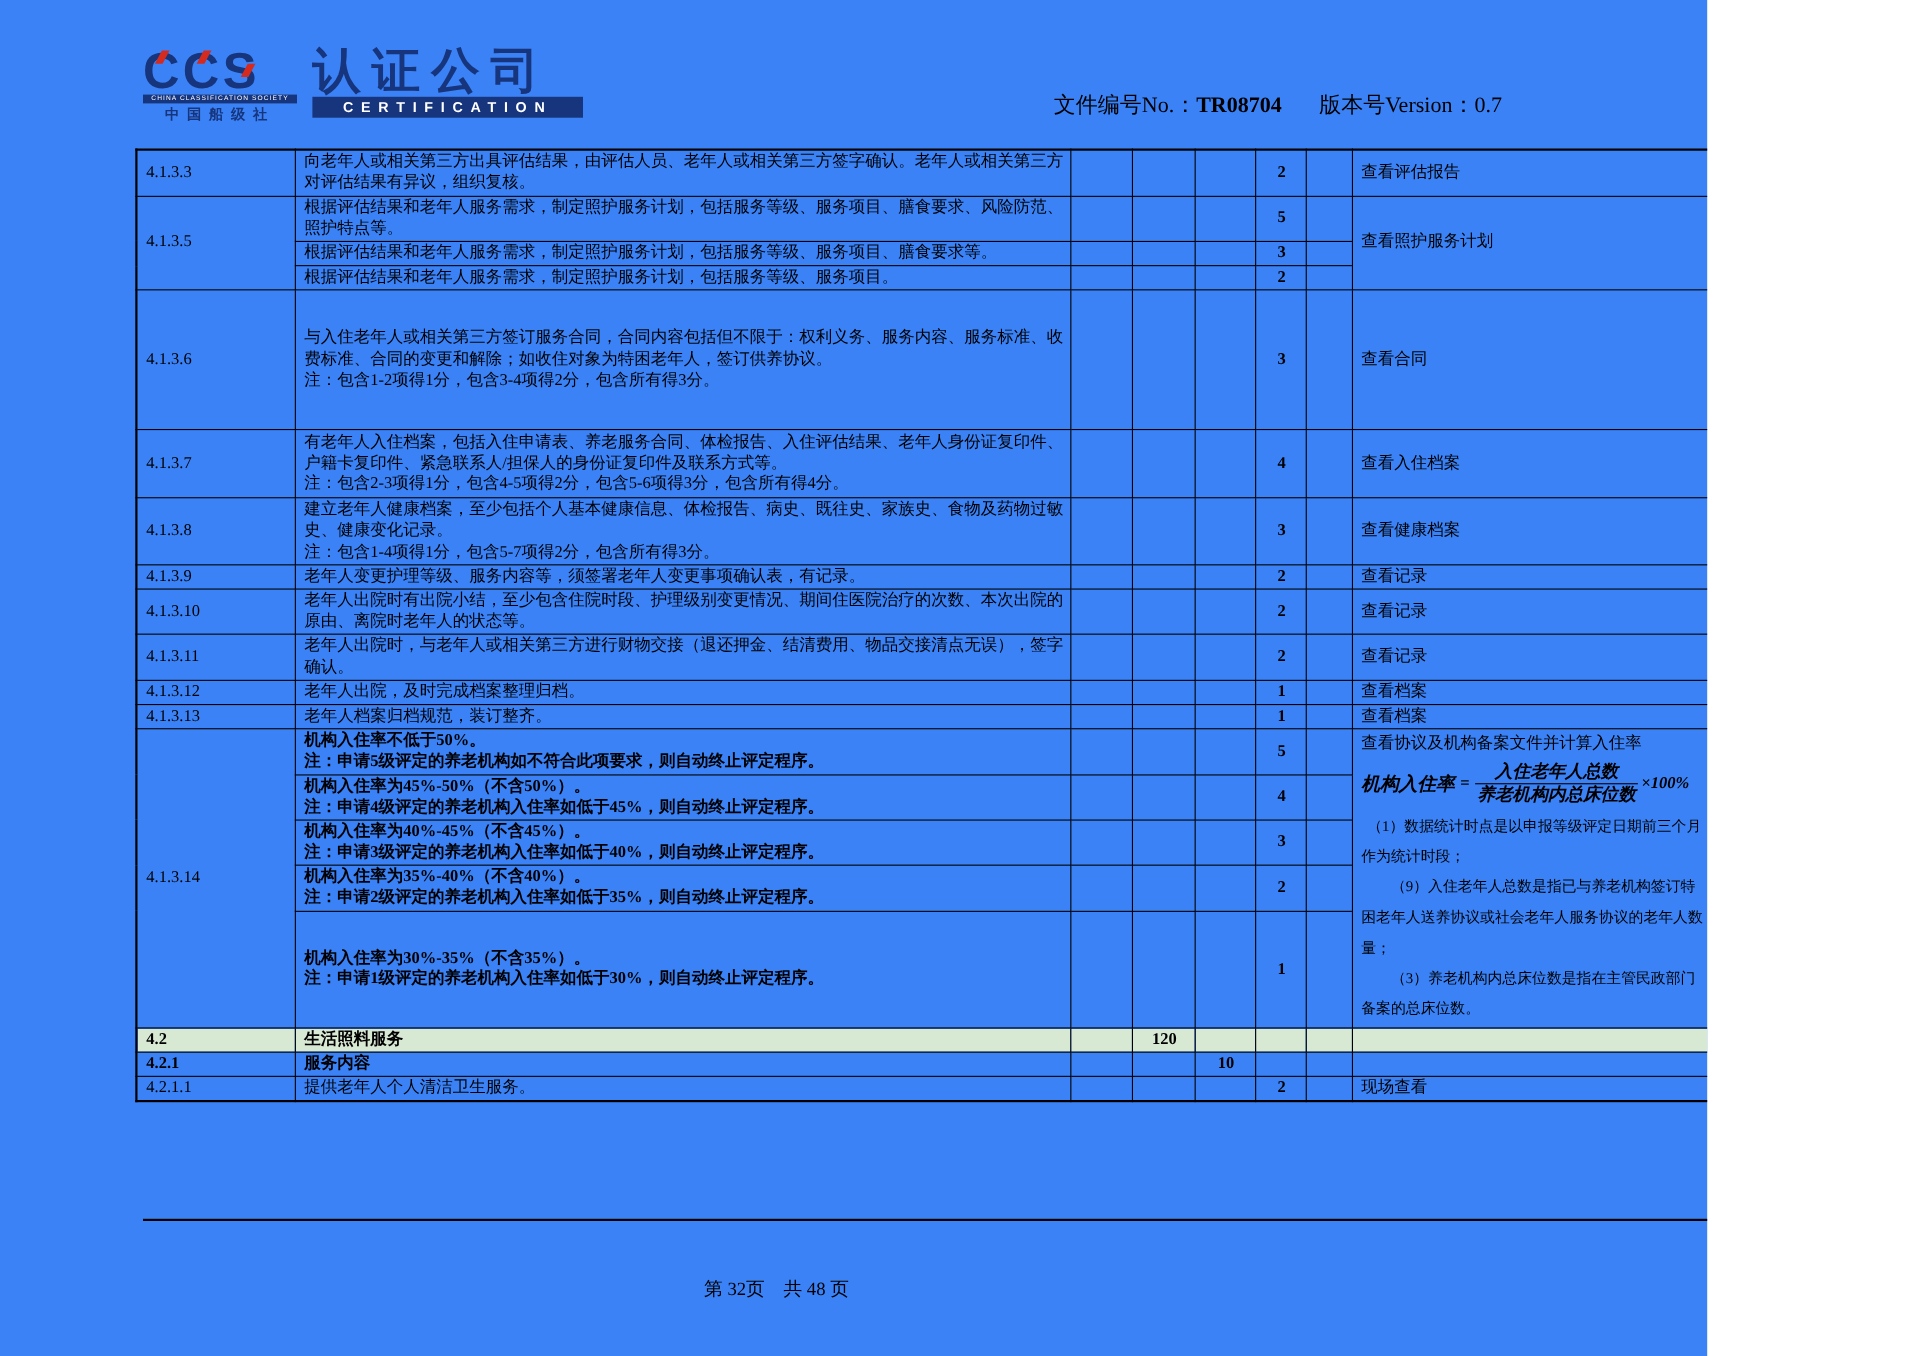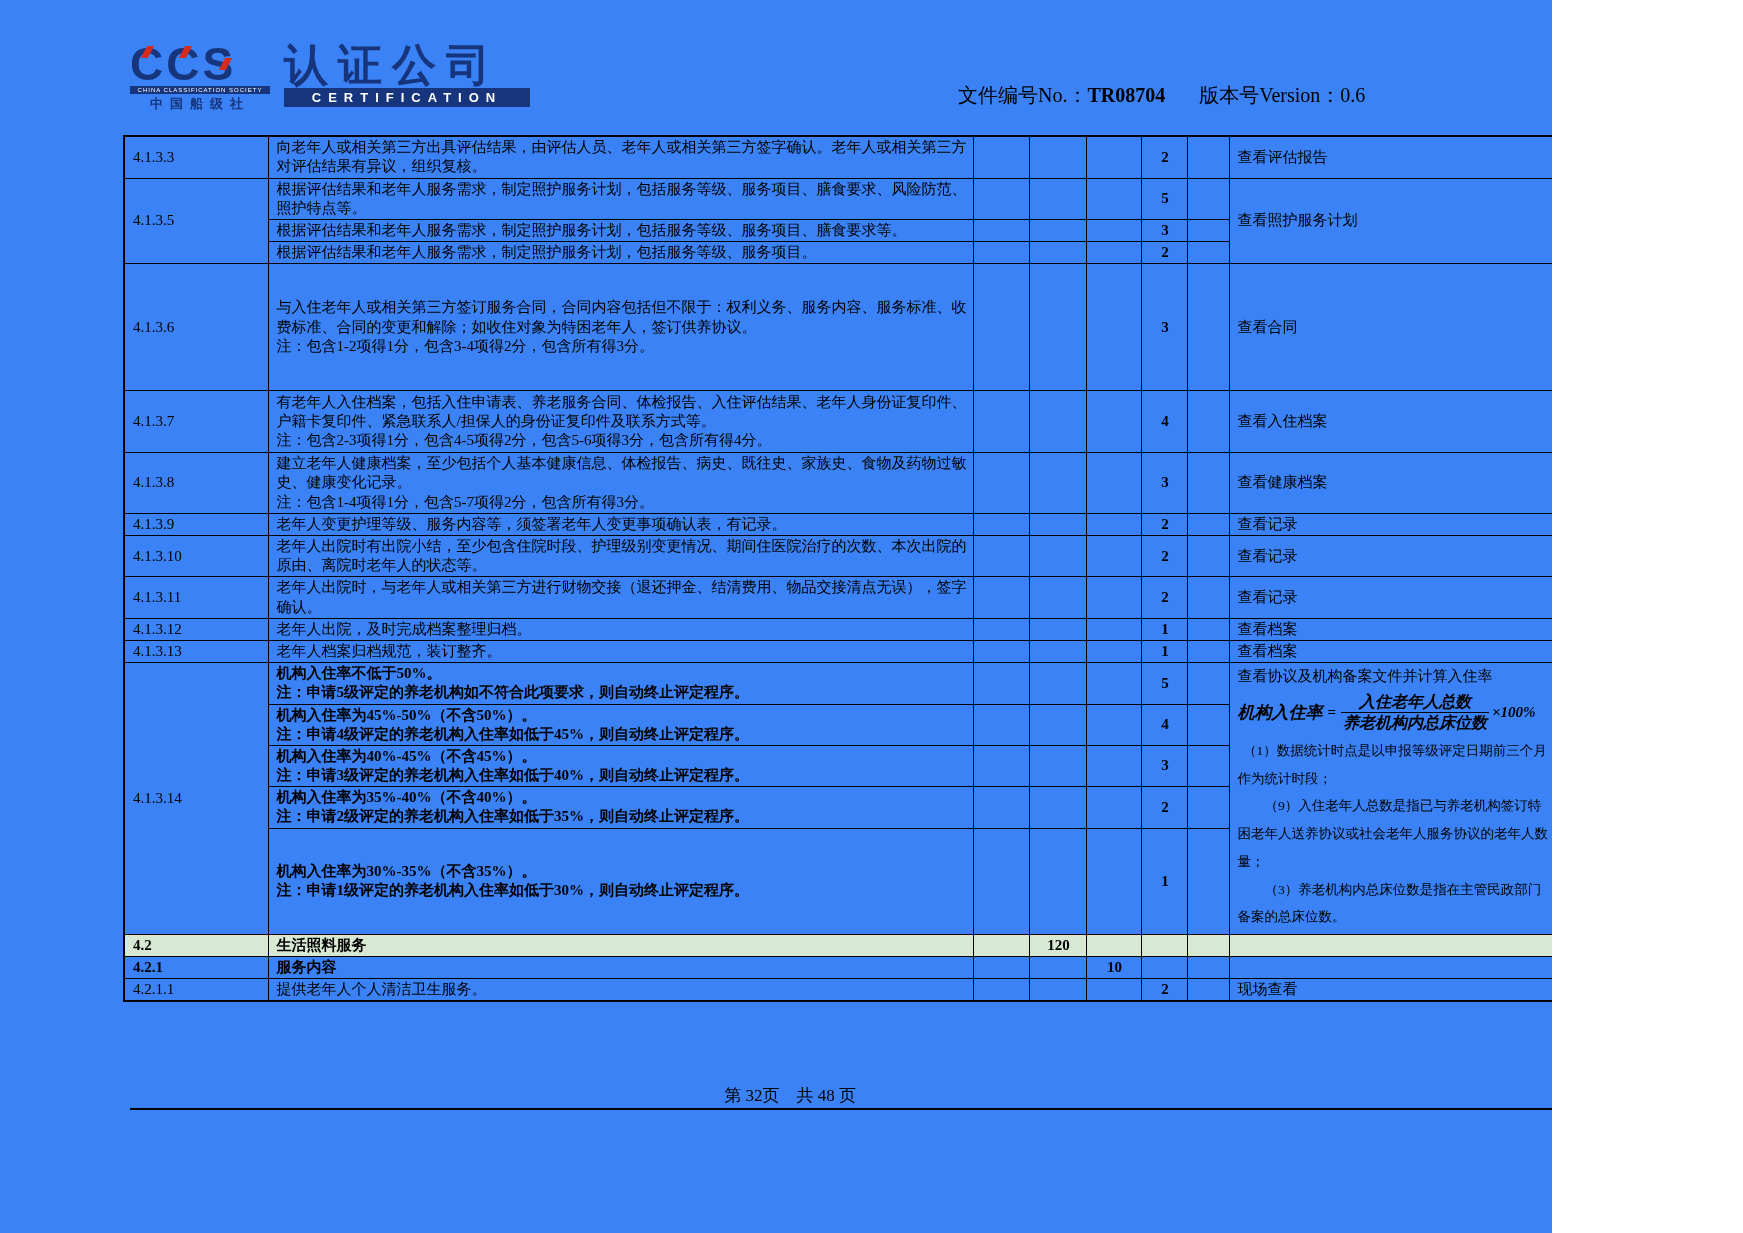--- a/index.html
+++ b/index.html
@@ -77,21 +77,21 @@
   .formula .eq{font-size:15px;font-style:normal;margin:0 5px;}
   .frac{display:inline-block;text-align:center;font-size:16px;line-height:1.25;}
   .frac .nm{display:block;border-bottom:1.5px solid #000;padding:0 4px;}
   .frac .dn{display:block;padding:0 2px;}
   .formula .sfx{font-size:15px;margin-left:3px;white-space:nowrap;}
   .fnote{font-size:13.5px;line-height:2.05;}
   .fnote.n1{text-indent:0.4em;}
   .fnote.n2,.fnote.n3{text-indent:2em;}
   
   .foot-rule{position:absolute;left:130px;top:1108px;width:1480px;height:2px;background:#000;}
-  .foot-text{position:absolute;left:640px;top:1084px;width:300px;text-align:center;font-size:17px;font-family:Liberation Serif, serif;}
+  .foot-text{position:absolute;left:640px;top:1160px;width:300px;font-size:17px;font-family:Liberation Serif, serif;}
 </style>
 </head>
 <body>
 
 <div class="page">
 
   <div class="logo">
     <div class="logo-left">
       <div class="ccs-text">CCS</div>
       <span class="ccs-red a"></span>
@@ -100,21 +100,21 @@
       <div class="ccs-en-bar">CHINA CLASSIFICATION SOCIETY</div>
       <div class="ccs-cn">中国船级社</div>
     </div>
     <div class="logo-right">
       <div class="rz-text">认证公司</div>
       <div class="cert-bar">CERTIFICATION</div>
     </div>
   </div>
 
   <div class="doc-line">
-    <span>文件编号No.：</span><b>TR08704</b><span class="doc-gap"></span><span>版本号Version：</span><span>0.6</span>
+    <span>文件编号No.：</span><b>TR08704</b><span class="doc-gap"></span><span>版本号Version：</span><span>0.7</span>
   </div>
 
   <table class="grid">
     <colgroup>
       <col style="width:144px">
         <col style="width:705px">
         <col style="width:56px">
         <col style="width:57px">
       <col style="width:55px">
         <col style="width:46px">

